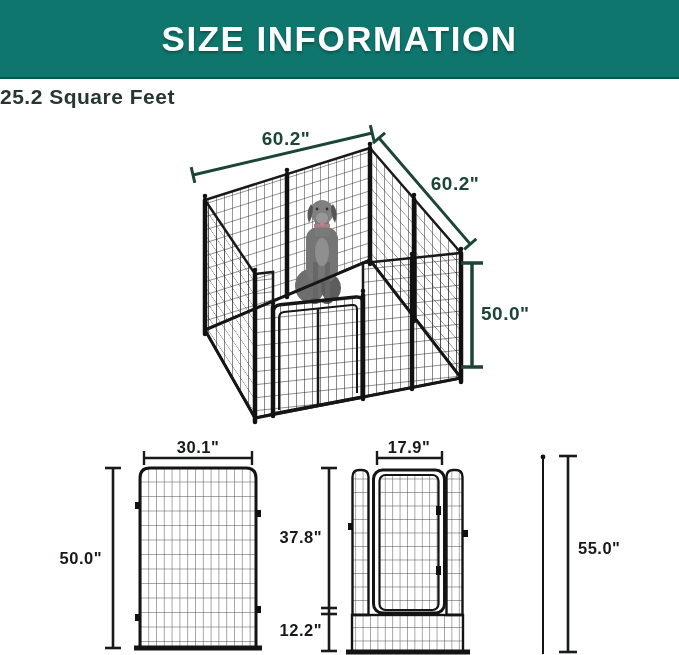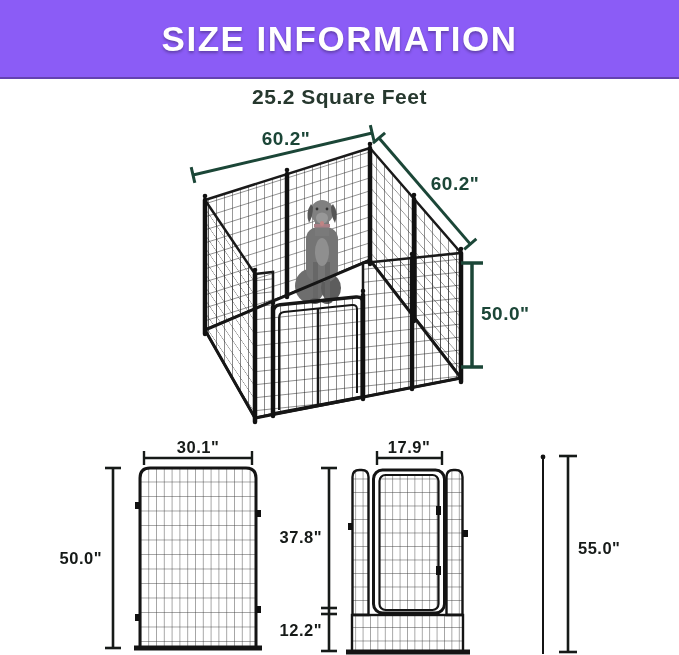--- a/index.html
+++ b/index.html
@@ -2,29 +2,29 @@
 <html><head>
 <meta charset="utf-8">
 <style>
   html,body{margin:0;padding:0;}
   body{
     width:679px;height:655px;position:relative;background:#ffffff;
     font-family:"Liberation Sans", sans-serif;overflow:hidden;
   }
   .banner{
     position:absolute;top:0;left:0;width:679px;height:79px;
-    background:#8b5cf6;display:flex;align-items:center;justify-content:center;
+    background:#0f766e;display:flex;align-items:center;justify-content:center;
     border-bottom:2px solid rgba(0,0,0,.28);box-sizing:border-box;
   }
   .banner-title{
     color:#ffffff;font-size:35px;font-weight:800;letter-spacing:1.5px;
     text-shadow:0 2px 3px rgba(0,0,0,.30);
   }
   .subtitle{
-    position:absolute;top:85px;left:0;width:679px;text-align:center;
+    position:absolute;top:85px;left:0;width:679px;text-align:left;
     color:#26382e;font-size:21px;font-weight:700;letter-spacing:.5px;
   }
   svg{position:absolute;left:0;display:block;}
   #pen3d{top:112px;}
   #flatviews{top:438px;}
   text{font-family:"Liberation Sans", sans-serif;font-weight:700;}
   .dim3d-text{fill:#1b4637;font-size:19px;letter-spacing:.5px;}
   .dim2d-text{fill:#161a18;font-size:16.5px;letter-spacing:.5px;}
 </style>
 </head>

